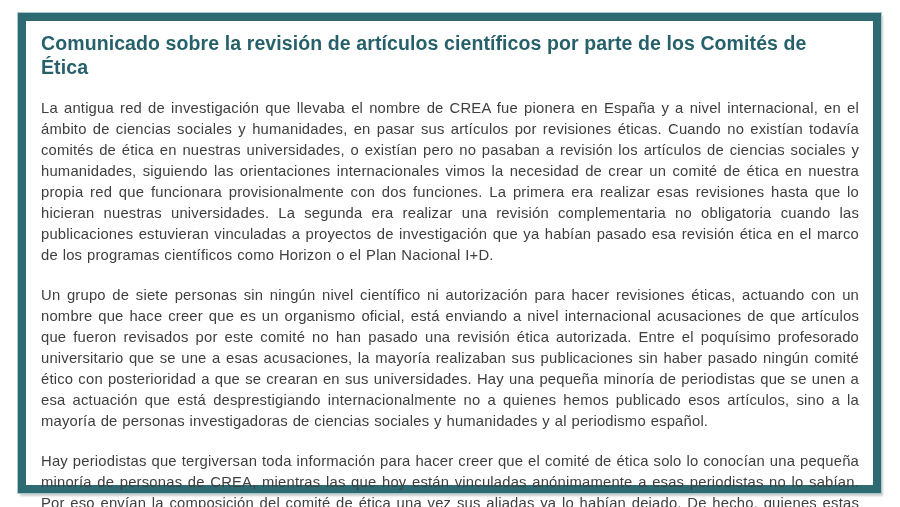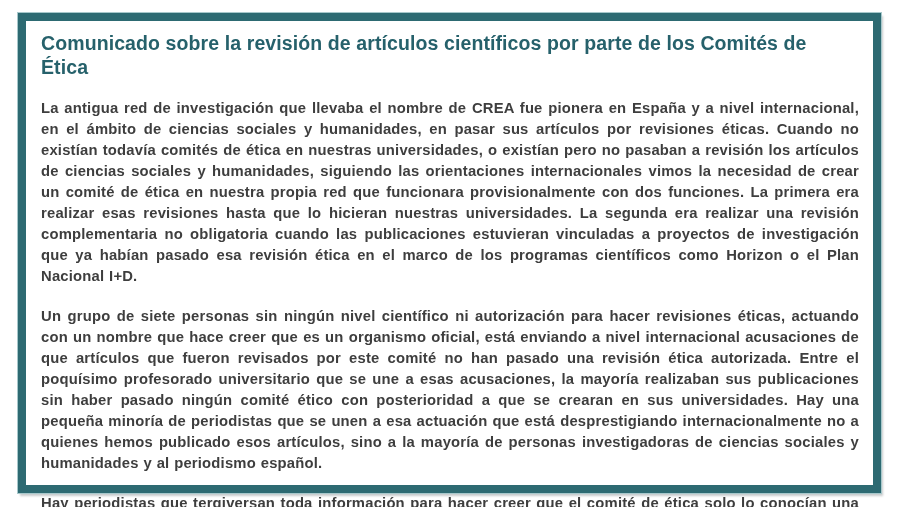--- a/index.html
+++ b/index.html
@@ -36,21 +36,20 @@
     letter-spacing: 0.1px;
   }
   .doc-paragraph {
     margin: 19px 0 0 0;
     font-size: 14.8px;
     line-height: 21px;
     color: #3e3e3e;
     text-align: justify;
     letter-spacing: 0.2px;
     word-spacing: 0.5px;
-    font-weight: bold;
   }
 </style>
 </head>
 <body>
 
 <div class="frame">
   <h1 class="doc-title">Comunicado sobre la revisión de artículos científicos por parte de los Comités de Ética</h1>
   <p class="doc-paragraph">La antigua red de investigación que llevaba el nombre de CREA fue pionera en España y a nivel internacional, en el ámbito de ciencias sociales y humanidades, en pasar sus artículos por revisiones éticas. Cuando no existían todavía comités de ética en nuestras universidades, o existían pero no pasaban a revisión los artículos de ciencias sociales y humanidades, siguiendo las orientaciones internacionales vimos la necesidad de crear un comité de ética en nuestra propia red que funcionara provisionalmente con dos funciones. La primera era realizar esas revisiones hasta que lo hicieran nuestras universidades. La segunda era realizar una revisión complementaria no obligatoria cuando las publicaciones estuvieran vinculadas a proyectos de investigación que ya habían pasado esa revisión ética en el marco de los programas científicos como Horizon o el Plan Nacional I+D.</p>
   <p class="doc-paragraph">Un grupo de siete personas sin ningún nivel científico ni autorización para hacer revisiones éticas, actuando con un nombre que hace creer que es un organismo oficial, está enviando a nivel internacional acusaciones de que artículos que fueron revisados por este comité no han pasado una revisión ética autorizada. Entre el poquísimo profesorado universitario que se une a esas acusaciones, la mayoría realizaban sus publicaciones sin haber pasado ningún comité ético con posterioridad a que se crearan en sus universidades. Hay una pequeña minoría de periodistas que se unen a esa actuación que está desprestigiando internacionalmente no a quienes hemos publicado esos artículos, sino a la mayoría de personas investigadoras de ciencias sociales y humanidades y al periodismo español.</p>
   <p class="doc-paragraph">Hay periodistas que tergiversan toda información para hacer creer que el comité de ética solo lo conocían una pequeña minoría de personas de CREA, mientras las que hoy están vinculadas anónimamente a esas periodistas no lo sabían. Por eso envían la composición del comité de ética una vez sus aliadas ya lo habían dejado. De hecho, quienes estas periodistas dicen que no lo conocían fueron precisamente quienes crearon ese comité y formaron parte del mismo.</p>

